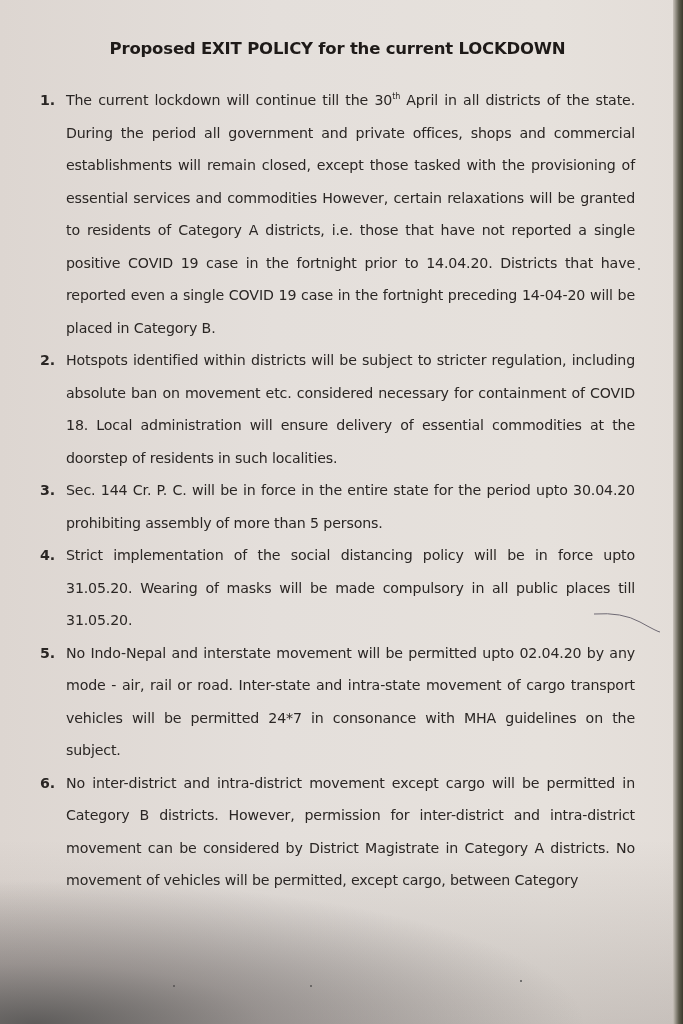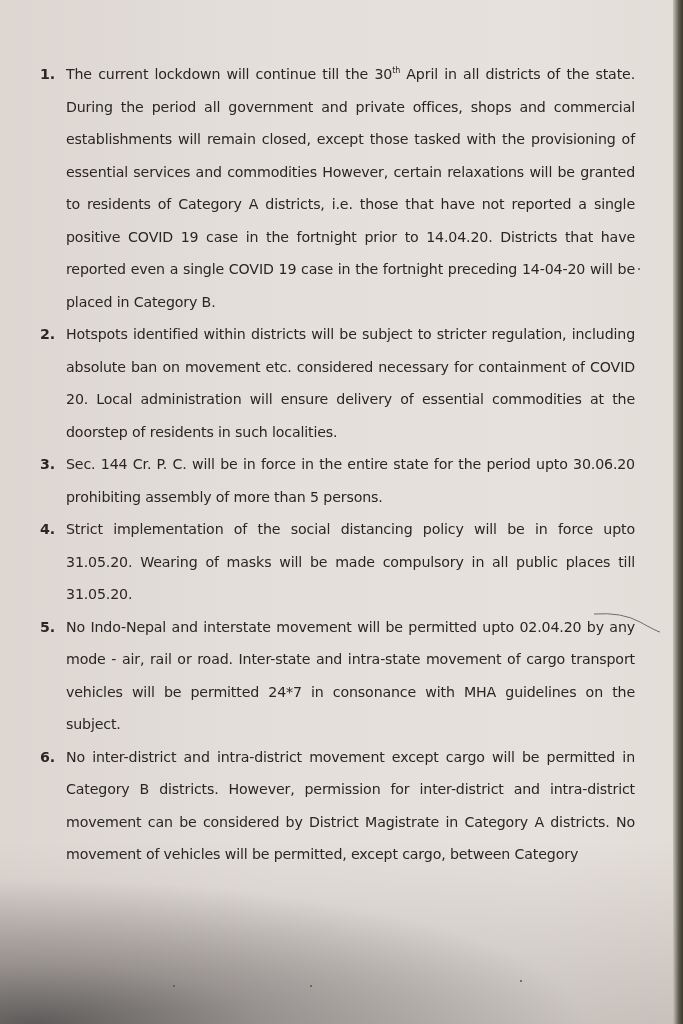--- a/index.html
+++ b/index.html
@@ -42,34 +42,35 @@
       position: absolute; left: 592px; top: 612px; width: 70px; height: 22px;
     }
     .speck { position: absolute; width: 2px; height: 2px; background: #555; border-radius: 1px; }
   </style>
 </head>
 <body>
 
 <div class="page">
   <div class="doc">
     <div class="title">
+      <div>Proposed EXIT POLICY for the current LOCKDOWN</div>
     </div>
 
     <div class="items">
       <div class="item">
         <span class="num">1.</span>
         <span class="text"><span>The current lockdown will continue till the 30</span><sup>th</sup><span> April in all districts of the state. During the period all government and private offices, shops and commercial establishments will remain closed, except those tasked with the provisioning of essential services and commodities However, certain relaxations will be granted to residents of Category A districts, i.e. those that have not reported a single positive COVID 19 case in the fortnight prior to 14.04.20. Districts that have reported even a single COVID 19 case in the fortnight preceding 14-04-20 will be placed in Category B.</span></span>
       </div>
       <div class="item">
         <span class="num">2.</span>
-        <span class="text">Hotspots identified within districts will be subject to stricter regulation, including absolute ban on movement etc. considered necessary for containment of COVID 20. Local administration will ensure delivery of essential commodities at the doorstep of residents in such localities.</span>
+        <span class="text">Hotspots identified within districts will be subject to stricter regulation, including absolute ban on movement etc. considered necessary for containment of COVID 18. Local administration will ensure delivery of essential commodities at the doorstep of residents in such localities.</span>
       </div>
       <div class="item">
         <span class="num">3.</span>
-        <span class="text">Sec. 144 Cr. P. C. will be in force in the entire state for the period upto 30.06.20 prohibiting assembly of more than 5 persons.</span>
+        <span class="text">Sec. 144 Cr. P. C. will be in force in the entire state for the period upto 30.04.20 prohibiting assembly of more than 5 persons.</span>
       </div>
       <div class="item">
         <span class="num">4.</span>
         <span class="text">Strict implementation of the social distancing policy will be in force upto 31.05.20. Wearing of masks will be made compulsory in all public places till 31.05.20.</span>
       </div>
       <div class="item">
         <span class="num">5.</span>
         <span class="text">No Indo-Nepal and interstate movement will be permitted upto 02.04.20 by any mode - air, rail or road. Inter-state and intra-state movement of cargo transport vehicles will be permitted 24*7 in consonance with MHA guidelines on the subject.</span>
       </div>
       <div class="item">

